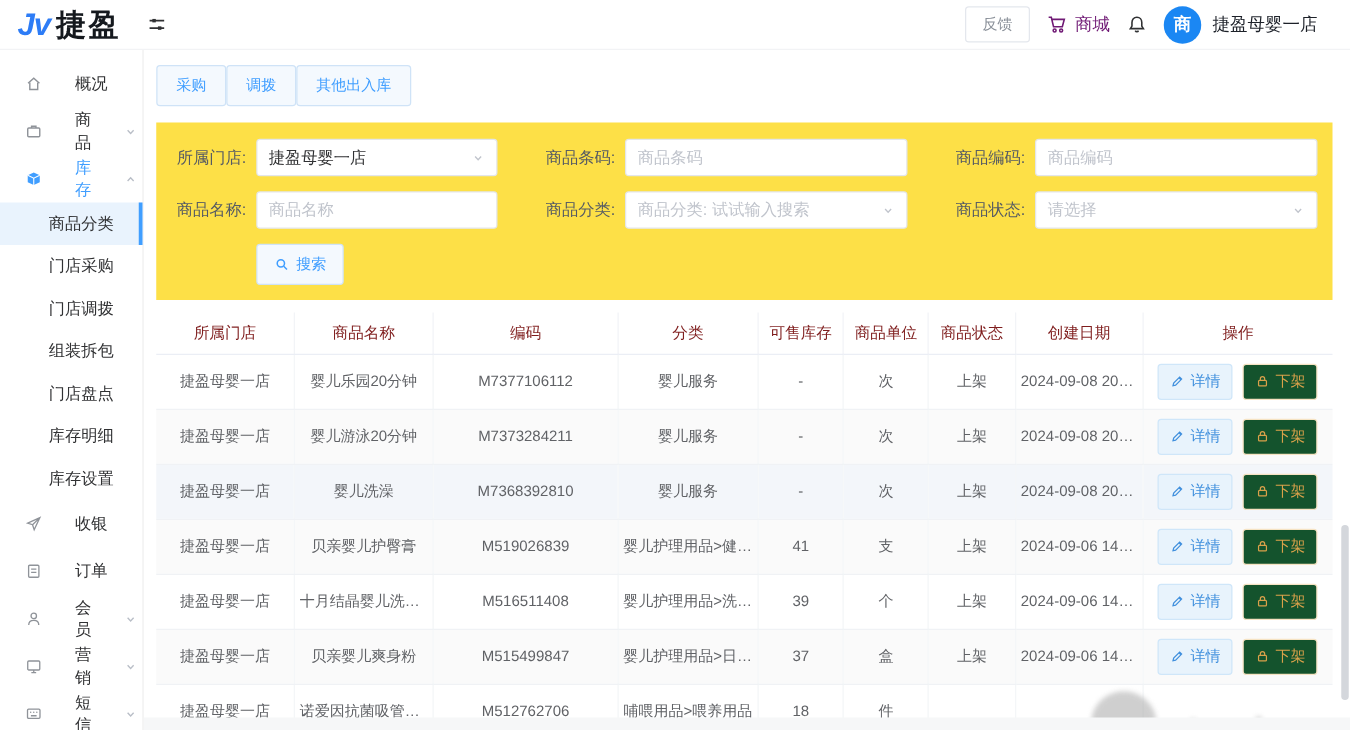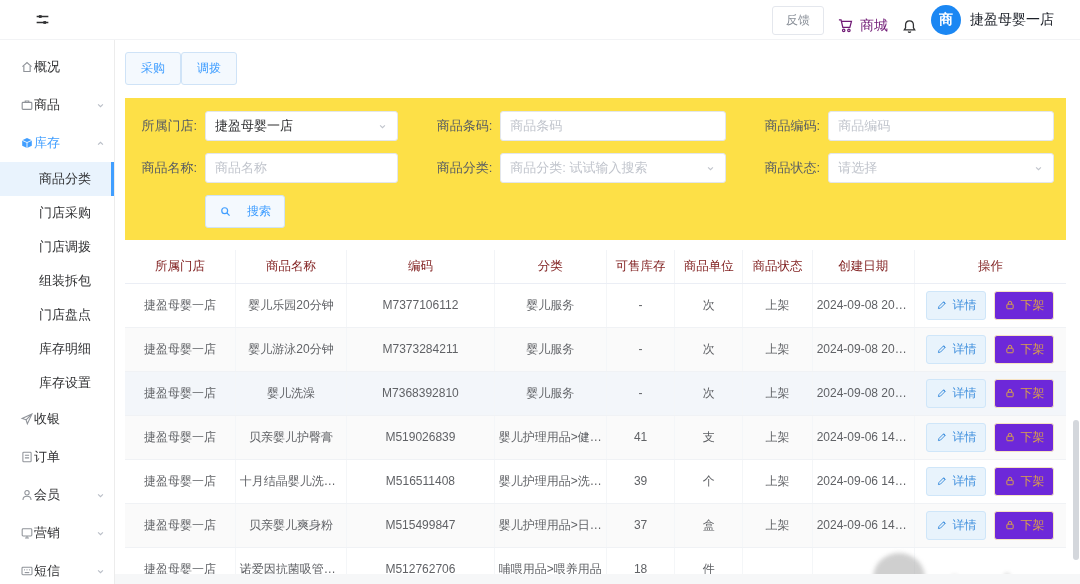--- a/index.html
+++ b/index.html
@@ -7,34 +7,34 @@
     font-family:"Liberation Sans","DejaVu Sans",sans-serif; color:#303133; font-size:13px; }
 
   
   .topbar { height:40px; display:flex; align-items:center; justify-content:space-between;
     padding:0 26px 0 14px; border-bottom:1px solid #f2f3f5; background:#fff; }
   .tb-left { display:flex; align-items:center; }
   .logo { display:flex; align-items:baseline; cursor:default; }
   .logo-mark { font-style:italic; font-weight:900; font-size:25px; color:#2d7cf6; letter-spacing:-1px; }
   .logo-text { font-weight:900; font-size:24px; color:#15191e; margin-left:5px; letter-spacing:2px; }
   .collapse-btn { margin-left:20px; color:#303133; display:flex; align-items:center; cursor:pointer; }
-  .tb-right { display:flex; align-items:flex-end; gap:13px; }
+  .tb-right { display:flex; align-items:center; gap:13px; }
   .feedback-btn { border:1px solid #e4e7ed; border-radius:3px; padding:5px 13px; font-size:12px;
     color:#8a9099; background:#fff; cursor:pointer; }
   .mall { display:flex; align-items:center; gap:6px; font-size:14px; color:#701a75; cursor:pointer; }
   .bell { color:#303133; cursor:pointer; display:flex; }
   .account { display:flex; align-items:center; gap:9px; cursor:pointer; }
   .avatar { width:30px; height:30px; border-radius:50%; background:#1b87f3; color:#fff; font-size:14px;
     display:flex; align-items:center; justify-content:center; font-weight:700; }
   .store-name { font-size:14px; color:#1d2129; }
 
   
   .shell { display:flex; height:544px; }
   .sidebar { width:115px; border-right:1px solid #ececec; padding-top:8px; flex:none; background:#fff; }
-  .side-item { height:38px; display:flex; align-items:center; gap:0; padding:0 8px 0 20px;
+  .side-item { height:38px; display:flex; align-items:center; gap:26px; padding:0 8px 0 20px;
     font-size:13px; color:#303133; cursor:pointer; }
   .side-item .s-icon { color:#8f9399; display:flex; }
   .side-item.active { color:#409eff; }
   .side-item.active .s-icon { color:#409eff; }
   .s-chevron { margin-left:auto; color:#b9bec7; display:flex; }
   .side-sub { height:34px; display:flex; align-items:center; padding-left:39px; font-size:13px;
     color:#303133; cursor:pointer; }
   .side-sub.active-sub { background:#e9f3fd; border-right:3px solid #409eff; }
 
   
@@ -45,52 +45,56 @@
 
   .filter-panel { background:#fde047; padding:13px 12px 12px 2px; }
   .filter-grid { display:grid; grid-template-columns:1fr 1.12fr 1.12fr; column-gap:24px; row-gap:12px; }
   .f-field { display:flex; align-items:center; }
   .f-label { width:70px; flex:none; text-align:right; color:#565b63; margin-right:8px; white-space:nowrap; }
   .f-control { flex:1; height:30px; background:#fff; border:1px solid #e3e6eb; border-radius:3px;
     display:flex; align-items:center; padding:0 9px; font-size:13px; color:#303133; cursor:text; }
   .f-control .ph { color:#c0c4cc; }
   .f-control .chev { margin-left:auto; color:#c0c4cc; display:flex; }
   .search-row { margin:12px 0 0 78px; }
-  .search-btn { display:inline-flex; align-items:center; gap:15px; padding:7px 13px; background:#f4f9fe;
+  .search-btn { display:inline-flex; align-items:center; gap:5px; padding:7px 13px; background:#f4f9fe;
     border:1px solid #cfe3f7; color:#409eff; border-radius:3px; font-size:12px; cursor:pointer; }
 
   table { width:100%; border-collapse:collapse; table-layout:fixed; margin-top:10px; background:#fff; }
   th { height:33px; font-weight:400; font-size:12.5px; color:#7f1d1d; border-bottom:1px solid #ebeef5;
     border-right:1px solid #f2f4f7; }
   th:last-child { border-right:none; }
   td { height:44px; text-align:center; font-size:12px; color:#606266; border-bottom:1px solid #f0f2f5;
     border-right:1px solid #f4f6f8; overflow:hidden; white-space:nowrap; text-overflow:ellipsis; padding:0 4px; }
   td:last-child { border-right:none; }
   tbody tr:nth-child(even) { background:#fafafa; }
   tbody tr.row-tint { background:#f3f6fa; }
   .c0{width:110px}.c1{width:111px}.c2{width:147px}.c3{width:112px}.c4{width:68px}
   .c5{width:68px}.c6{width:69px}.c7{width:102px}.c8{width:151px}
   .act-btn { display:inline-flex; align-items:center; gap:4px; padding:5px 9px; border-radius:3px;
     font-size:12px; cursor:pointer;text-align:right; }
   .act-detail { background:#e8f3fc; border:1px solid #cfe6f9; color:#3f8fdd; margin-right:8px; }
-  .act-off { background:#6d28d9; border:1px solid #f6e3c3; color:#d9a14a; }
+  .act-off { background:#14532d; border:1px solid #f6e3c3; color:#d9a14a; }
 
   
   .watermark { position:absolute; left:640px; top:505px; width:420px; height:70px; pointer-events:none;
     filter:blur(2px); opacity:.55; }
   .blob { position:absolute; background:#a9a9a9; border-radius:45%; }
   .scroll-thumb { position:absolute; right:1px; top:380px; width:6px; height:140px;
     background:#d4d7dc; border-radius:3px; cursor:pointer; }
   .bottom-strip { position:absolute; left:0; right:0; bottom:0; height:10px; background:#f6f7f8; }
 </style>
 </head>
 <body>
 
 <div class="topbar">
   <div class="tb-left">
+    <div class="logo">
+      <span class="logo-mark">Jv</span>
+      <span class="logo-text">捷盈</span>
+    </div>
     <span class="collapse-btn">
       <svg width="17" height="17" viewBox="0 0 16 16" fill="none" stroke="currentColor" stroke-width="1.4">
         <path d="M2.5 5.2 h11 M2.5 10.8 h11"></path>
         <rect x="4.6" y="3.9" width="2.6" height="2.6" fill="currentColor" stroke="none"></rect>
         <rect x="8.8" y="9.5" width="2.6" height="2.6" fill="currentColor" stroke="none"></rect>
       </svg>
     </span>
   </div>
   <div class="tb-right">
     <button class="feedback-btn">反馈</button>
@@ -226,20 +230,21 @@
             </svg>
           </span>
         </div>
       </nav>
   </aside>
 
   <main class="main">
     <div class="tabs-row" id="tabs-row">
         <button class="tab-btn">采购</button>
         <button class="tab-btn">调拨</button>
+        <button class="tab-btn">其他出入库</button>
       </div>
 
     <div class="filter-panel">
       <div class="filter-grid" id="filter-grid">
           <div class="f-field">
             <span class="f-label">所属门店:</span>
             <div class="f-control">
               <span>捷盈母婴一店</span>
               <span class="chev" style="display: flex;">
                 <svg width="11" height="11" viewBox="0 0 16 16" fill="none" stroke="currentColor" stroke-width="1.6">

